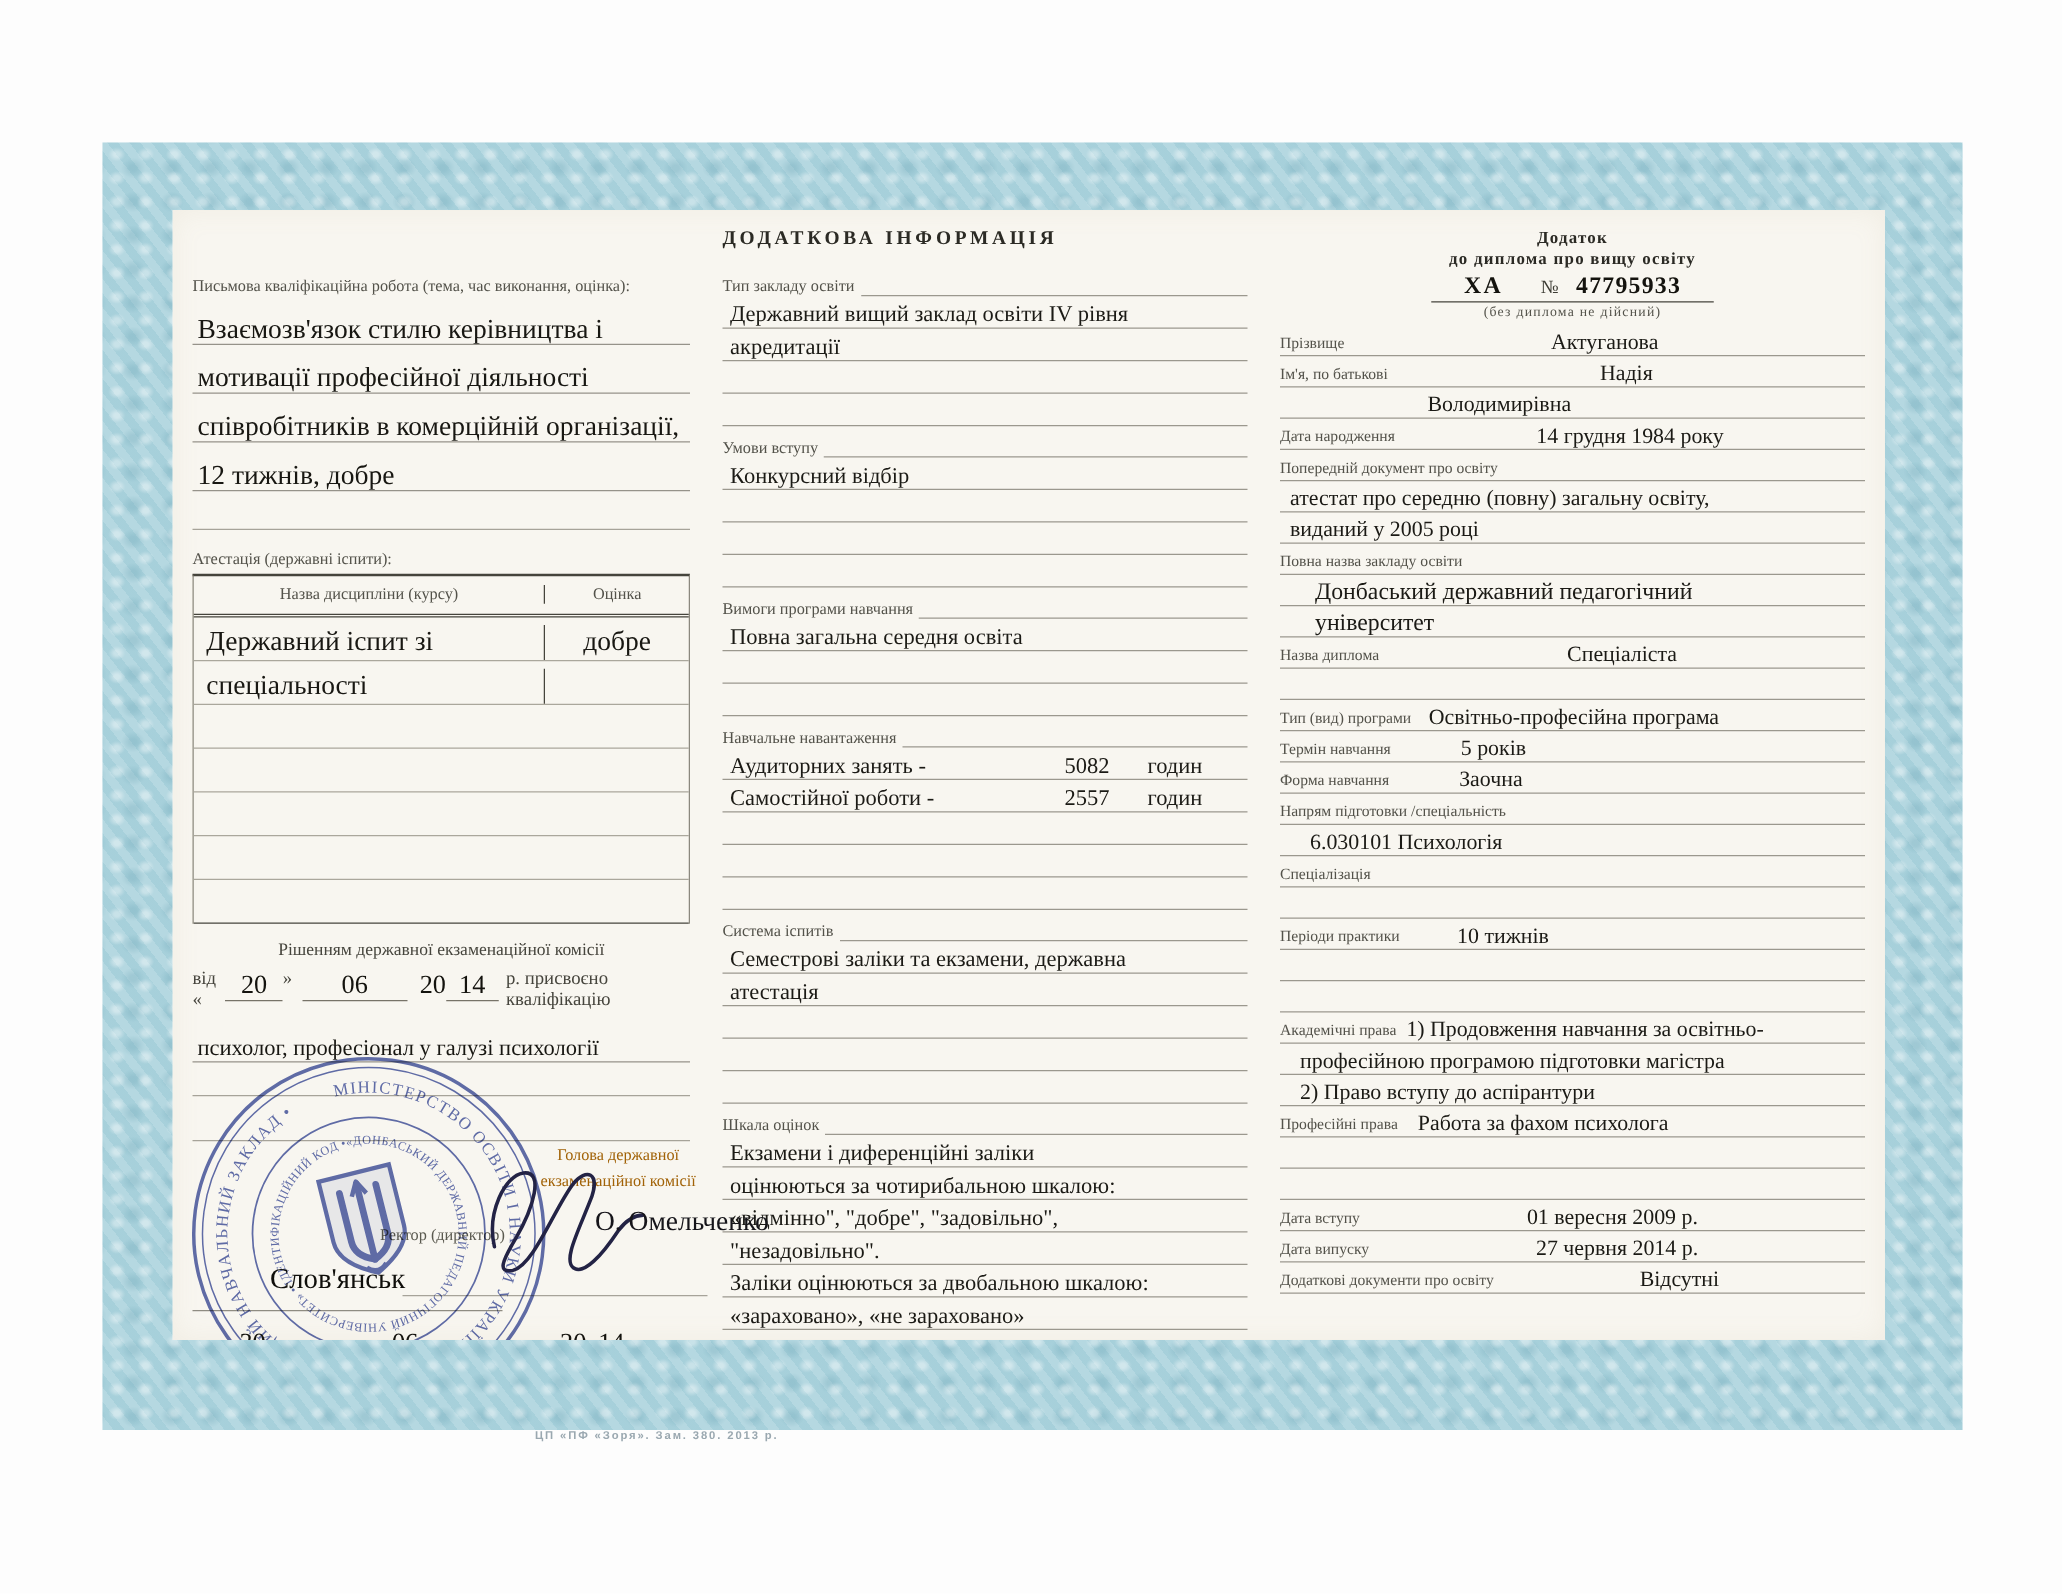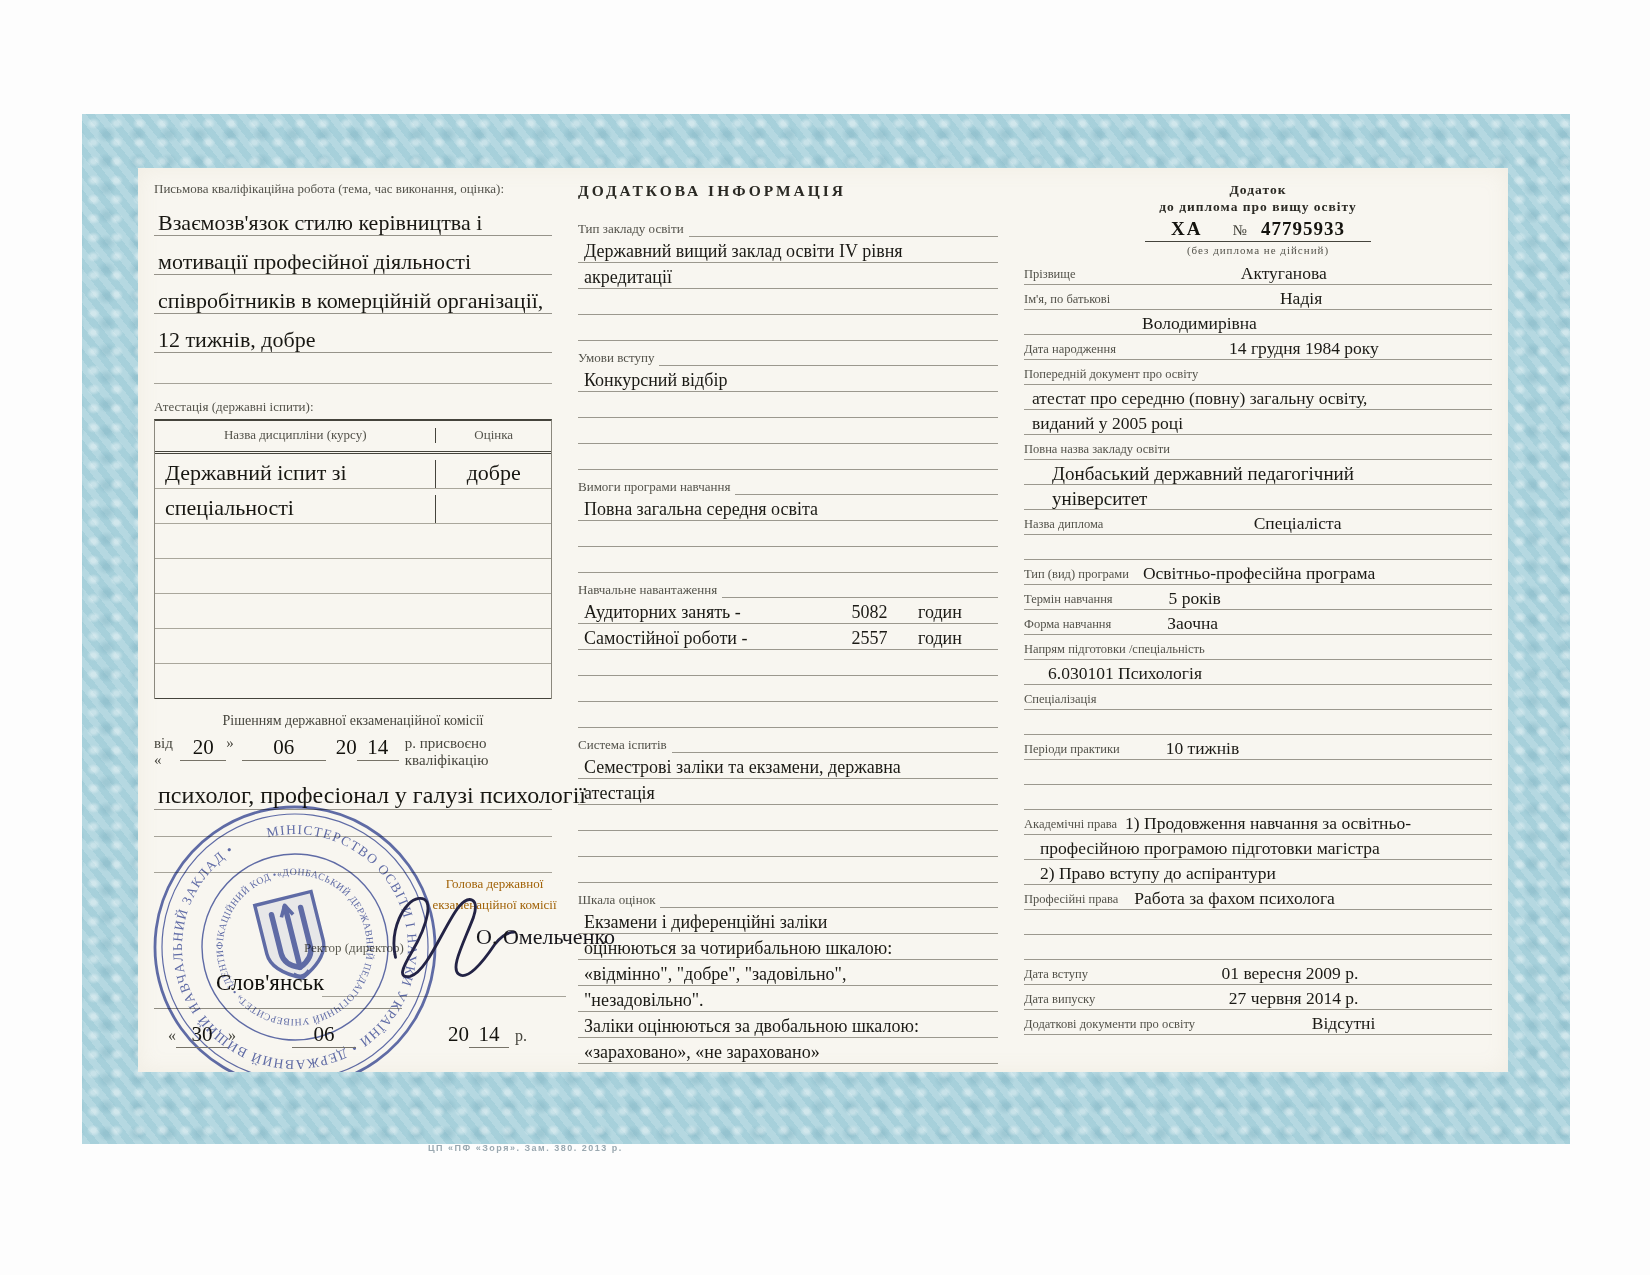--- a/index.html
+++ b/index.html
@@ -11,21 +11,21 @@
          background-image:
            radial-gradient(rgba(255,255,255,.38) 14%, rgba(255,255,255,0) 42%),
            radial-gradient(rgba(108,165,182,.30) 12%, rgba(108,165,182,0) 44%),
            repeating-linear-gradient(52deg, rgba(255,255,255,.12) 0 7px, rgba(140,190,204,.14) 7px 14px);
          background-size:23px 19px,31px 27px,auto;
          background-position:0 0,9px 7px,0 0;}
   .paper{position:absolute;left:56px;top:54px;right:62px;bottom:72px;background:#f8f6f0;
          box-shadow:inset 0 0 22px rgba(175,160,120,.10);
          display:flex;gap:26px;padding:14px 16px 6px 16px;box-sizing:border-box;overflow:hidden;}
   .col{position:relative;}
-  .col-left{width:398px;flex:none;}
+  .col-left{width:398px;flex:none;margin-top:40px;}
   .col-mid{width:420px;flex:none;}
   .col-right{flex:1;min-width:0;}
 
   .lbl{font-size:13px;color:#53524a;line-height:1.15;}
 
   
   .l-line{height:38px;border-bottom:1px solid #96938a;display:flex;align-items:flex-end;}
   .l-val{font-size:22px;color:#181712;line-height:1.05;padding:0 0 1px 4px;white-space:nowrap;}
   .l-blank{height:30px;border-bottom:1px solid #a6a399;}
   .attest{margin-top:16px;margin-bottom:4px;}
@@ -37,21 +37,21 @@
   .t-grade{width:29%;display:flex;align-items:flex-end;justify-content:center;}
   .t-head .t-name{justify-content:center;align-items:center;text-align:center;}
   .t-head .t-grade{align-items:center;}
   .t-val{font-size:22px;color:#181712;padding:0 0 2px 10px;white-space:nowrap;}
   .t-val.g{padding:0 0 2px 0;}
   .dec-intro{margin-top:14px;text-align:center;font-size:14px;color:#46453d;height:22px;}
   .dec-row{display:flex;align-items:flex-start;height:34px;font-size:15px;color:#46453d;}
   .dec-val{font-size:21px;color:#14130e;border-bottom:1px solid #777368;text-align:center;}
   .dec-cent{font-size:21px;color:#14130e;}
   .qual{height:40px;}
-  .qual .l-val{font-size:24px;}
+  .qual .l-val{font-size:18px;}
 
   
   .sigblock{position:relative;height:300px;margin-top:2px;}
   .srule{position:absolute;left:0;right:0;border-bottom:1px solid #a6a399;}
   .chair{position:absolute;left:238px;top:62px;width:205px;text-align:center;font-size:13px;color:#a16207;line-height:1.6;z-index:1;}
   .rector{position:absolute;left:150px;top:128px;font-size:13px;color:#5a594f;z-index:1;}
   .sig-svg{position:absolute;left:232px;top:78px;z-index:3;}
   .sig-name{position:absolute;left:322px;top:112px;font-size:22px;color:#16151a;z-index:3;white-space:nowrap;}
   .sig-rule{position:absolute;left:168px;right:-14px;top:184px;border-bottom:1px solid #a6a399;}
   .city{position:absolute;left:62px;top:158px;font-size:23px;color:#0f0e0a;z-index:3;}

